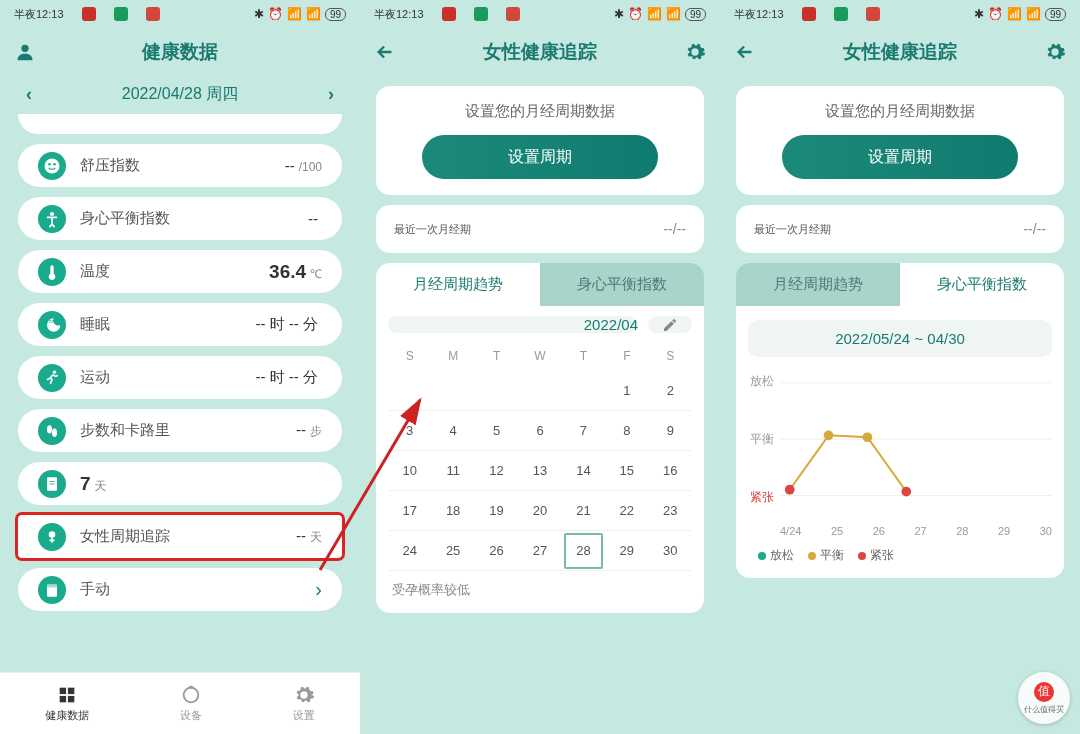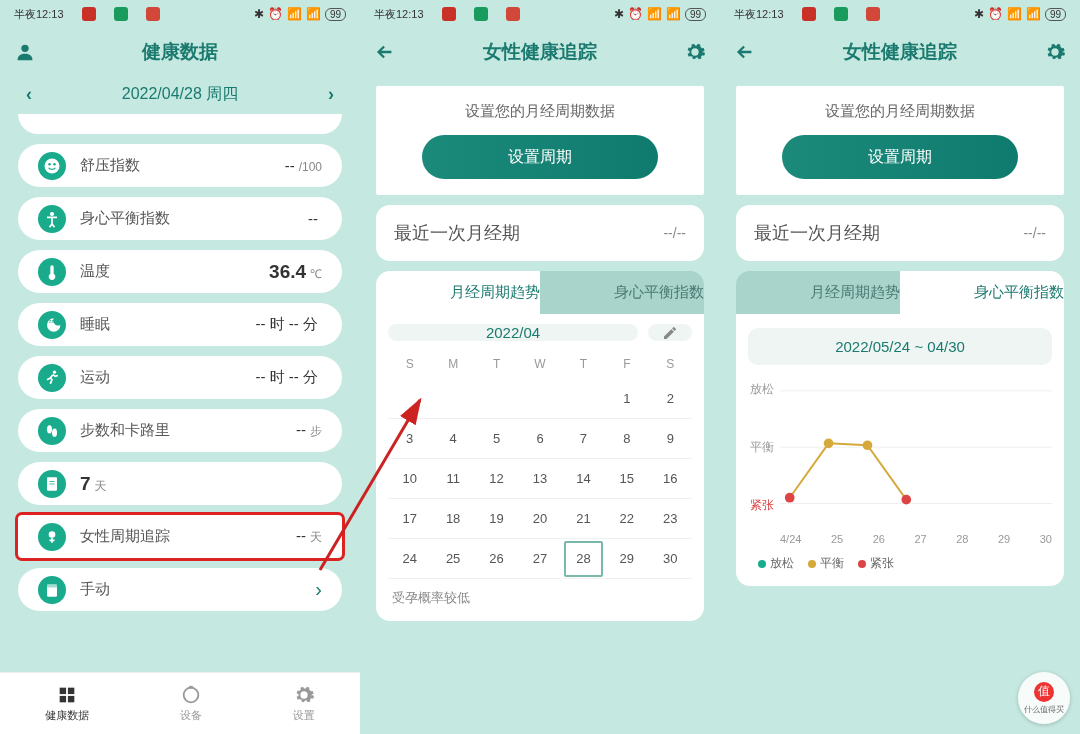--- a/index.html
+++ b/index.html
@@ -26,32 +26,32 @@
 .card-label{color:#555;font-size:15px;flex:1}
 .card-val{color:#333;font-size:15px;font-weight:500;display:flex;align-items:baseline;gap:4px}
 .card-val .big{font-size:19px;font-weight:700}
 .card-val .unit{font-size:12px;color:#888}
 .card.highlight{outline:3px solid #d22;outline-offset:0;border-radius:4px}
 .card.peek{height:20px;border-radius:0 0 30px 30px;margin-top:-6px}
 .bottomnav{position:absolute;bottom:0;left:0;right:0;height:62px;background:#fff;display:flex;justify-content:space-around;align-items:center;border-top:1px solid #eee}
 .nav-item{display:flex;flex-direction:column;align-items:center;gap:2px;font-size:11px;color:#999}
 .nav-item.active{color:#333}
 .nav-icon{width:22px;height:22px}
-.panel{background:#fff;border-radius:2px;margin:10px 16px;padding:16px}
+.panel{background:#fff;border-radius:14px;margin:10px 16px;padding:16px}
 .panel-title{text-align:center;color:#666;font-size:15px;margin-bottom:14px}
 .btn-primary{background:linear-gradient(90deg,#1b8a7a,#0f7b6f);color:#fff;border-radius:24px;height:44px;display:flex;align-items:center;justify-content:center;font-size:16px;width:80%;margin:0 auto}
 .row-panel{background:#fff;border-radius:14px;margin:10px 16px;padding:16px 18px;display:flex;justify-content:space-between;align-items:center}
-.row-panel-label{color:#555;font-size:18px}
+.row-panel-label{color:#555;font-size:11px}
 .row-panel-val{color:#888;font-size:14px}
 .tabs{display:flex;margin:10px 16px 0;border-radius:14px 14px 0 0;overflow:hidden}
-.tab{flex:1;text-align:right;padding:12px 0;font-size:15px;background:#a9d4cc;color:#4a7a72}
+.tab{flex:1;text-align:center;padding:12px 0;font-size:15px;background:#a9d4cc;color:#4a7a72}
 .tab.active{background:#fff;color:#1b7a6f;font-weight:500}
 .cal-panel{background:#fff;margin:0 16px 10px;border-radius:0 0 14px 14px;padding:10px 12px}
 .cal-head{display:flex;gap:10px;margin-bottom:8px}
-.cal-month{flex:1;background:#eef5f3;border-radius:10px;text-align:center;color:#1b7a6f;font-size:15px}
+.cal-month{flex:1;background:#eef5f3;border-radius:10px;text-align:right;color:#1b7a6f;font-size:15px}
 .cal-edit{width:44px;background:#eef5f3;border-radius:10px;display:flex;align-items:center;justify-content:center;color:#888}
 .cal-grid{display:grid;grid-template-columns:repeat(7,1fr);text-align:center}
 .cal-dow{color:#999;font-size:12px;padding:8px 0}
 .cal-day{color:#555;font-size:13px;padding:12px 0;border-bottom:1px solid #f0f0f0}
 .cal-day.today{outline:2px solid #7ab8ac;outline-offset:-4px;border-radius:4px}
 .cal-note{color:#888;font-size:13px;padding:10px 4px 4px}
 .chart-panel{background:#fff;margin:0 16px 10px;border-radius:0 0 14px 14px;padding:14px 12px}
 .chart-range{background:#eef5f3;border-radius:10px;text-align:center;padding:10px;color:#1b7a6f;font-size:15px;margin-bottom:14px}
 .chart-area{position:relative;height:150px;margin-left:32px}
 .chart-ylabel{position:absolute;left:-30px;font-size:12px;color:#999}

